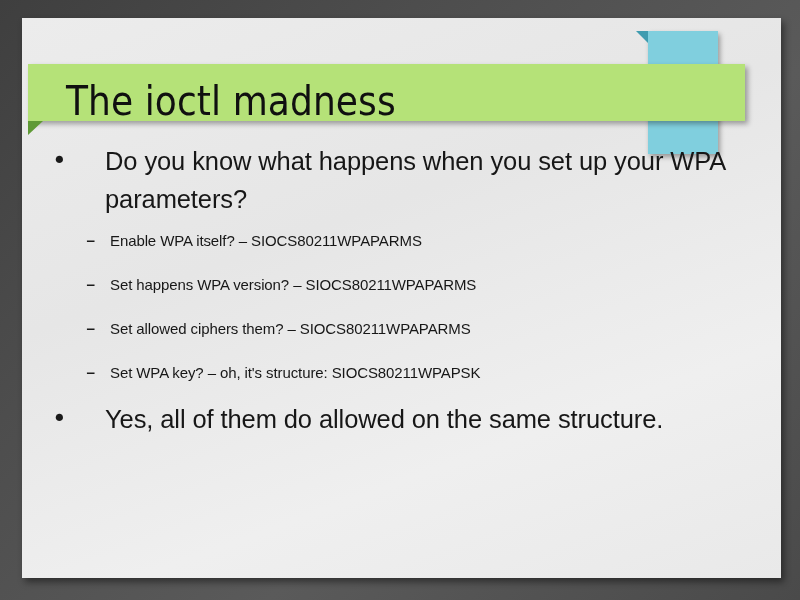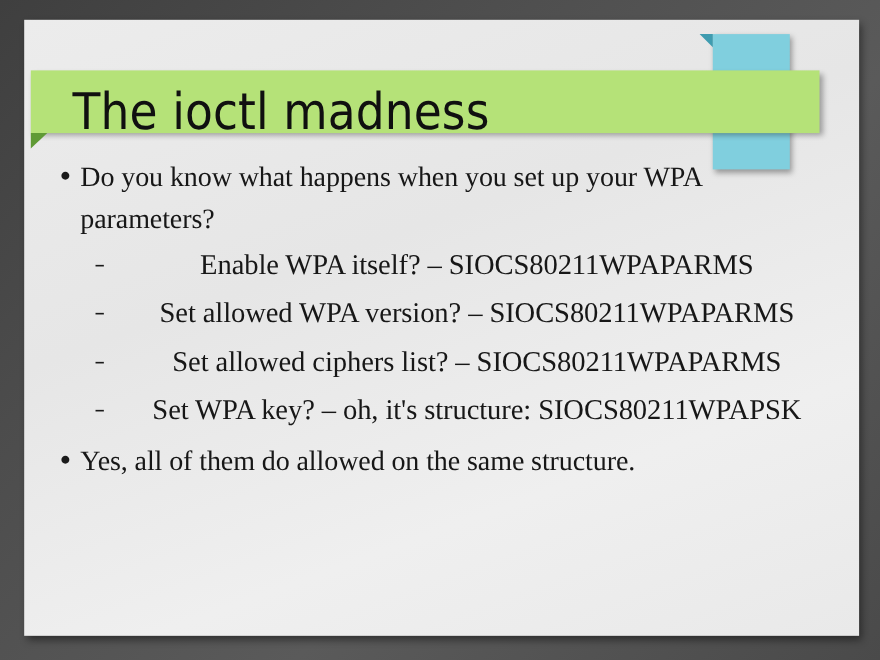--- a/index.html
+++ b/index.html
@@ -73,21 +73,21 @@
     position: absolute;
     left: 6px;
     top: 103px;
     width: 0;
     height: 0;
     border-right: 15px solid transparent;
     border-top: 14px solid #5f9a35;
   }
   .slide-title {
     font-family: "DejaVu Sans Condensed", "Liberation Sans Narrow", "Liberation Sans", sans-serif;
-    font-size: 46px;
+    font-size: 40px;
     font-weight: 400;
     color: #101010;
     letter-spacing: 0.1px;
     padding-left: 38px;
     line-height: 1;
     white-space: nowrap;
     margin-top: 16px;
   }
 
   
@@ -110,25 +110,26 @@
     flex: 0 0 auto;
     width: 22px;
     font-size: 25px;
     line-height: 38px;
     color: #1a1a1a;
     text-align: left;
     padding-left: 1px;
   }
   .l1-text {
     flex: 1 1 auto;
-    font-family: Liberation Serif, serif;
+    font-family: Liberation Sans, sans-serif;
     font-size: 25.5px;
     line-height: 38px;
     color: #171717;
     letter-spacing: -0.1px;
+    margin-left: 32px;
   }
 
   .sub-list {
     margin-top: 6px;
     padding-left: 35px;
   }
   .bullet-l2 {
     display: flex;
     align-items: flex-start;
     margin-bottom: 11px;
@@ -136,27 +137,26 @@
   .marker-dash {
     flex: 0 0 auto;
     width: 24px;
     font-family: "DejaVu Sans Condensed", "Liberation Sans Narrow", "Liberation Sans", sans-serif;
     font-size: 21px;
     line-height: 33px;
     color: #1a1a1a;
   }
   .l2-text {
     flex: 1 1 auto;
-    font-family: Liberation Serif, serif;
-    font-size: 26px;
+    font-family: Liberation Sans, sans-serif;
+    font-size: 15px;
     line-height: 33px;
     color: #171717;
     letter-spacing: -0.1px;
     white-space: nowrap;
-    text-align: center;
   }
 
   .final-bullet { margin-top: 3px; }
 </style>
 </head>
 <body>
 
 <div class="deck-frame">
 
   <div class="slide">
@@ -178,26 +178,26 @@
 
       <div class="sub-list">
 
         <div class="bullet-l2">
           <span class="marker-dash">–</span>
           <span class="l2-text">Enable WPA itself? – SIOCS80211WPAPARMS</span>
         </div>
 
         <div class="bullet-l2">
           <span class="marker-dash">–</span>
-          <span class="l2-text">Set allowed WPA version? – SIOCS80211WPAPARMS</span>
-        </div>
-
-        <div class="bullet-l2">
-          <span class="marker-dash">–</span>
-          <span class="l2-text">Set allowed ciphers list? – SIOCS80211WPAPARMS</span>
+          <span class="l2-text">Set happens WPA version? – SIOCS80211WPAPARMS</span>
+        </div>
+
+        <div class="bullet-l2">
+          <span class="marker-dash">–</span>
+          <span class="l2-text">Set allowed ciphers them? – SIOCS80211WPAPARMS</span>
         </div>
 
         <div class="bullet-l2">
           <span class="marker-dash">–</span>
           <span class="l2-text">Set WPA key? – oh, it's structure: SIOCS80211WPAPSK</span>
         </div>
 
       </div>
 
       <div class="bullet-l1 final-bullet">

